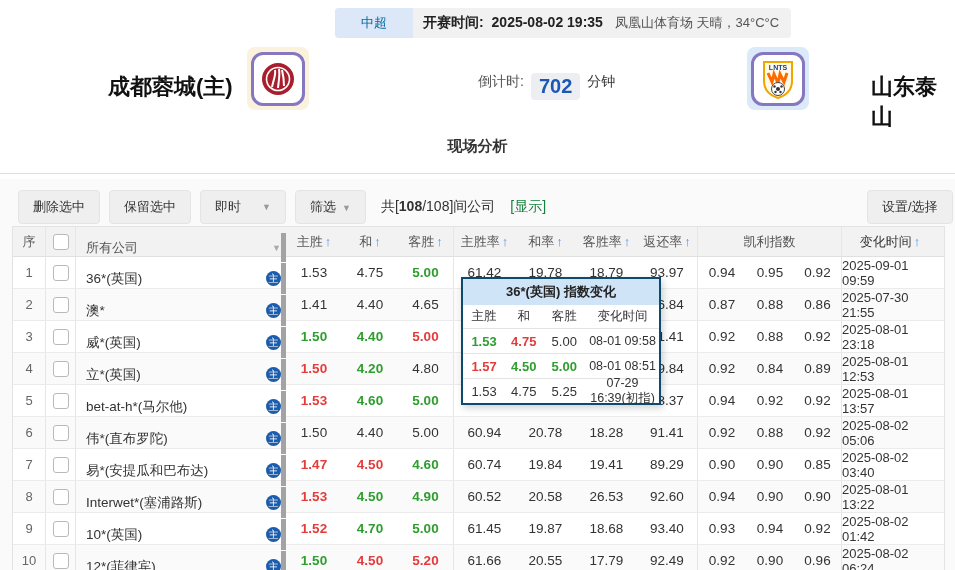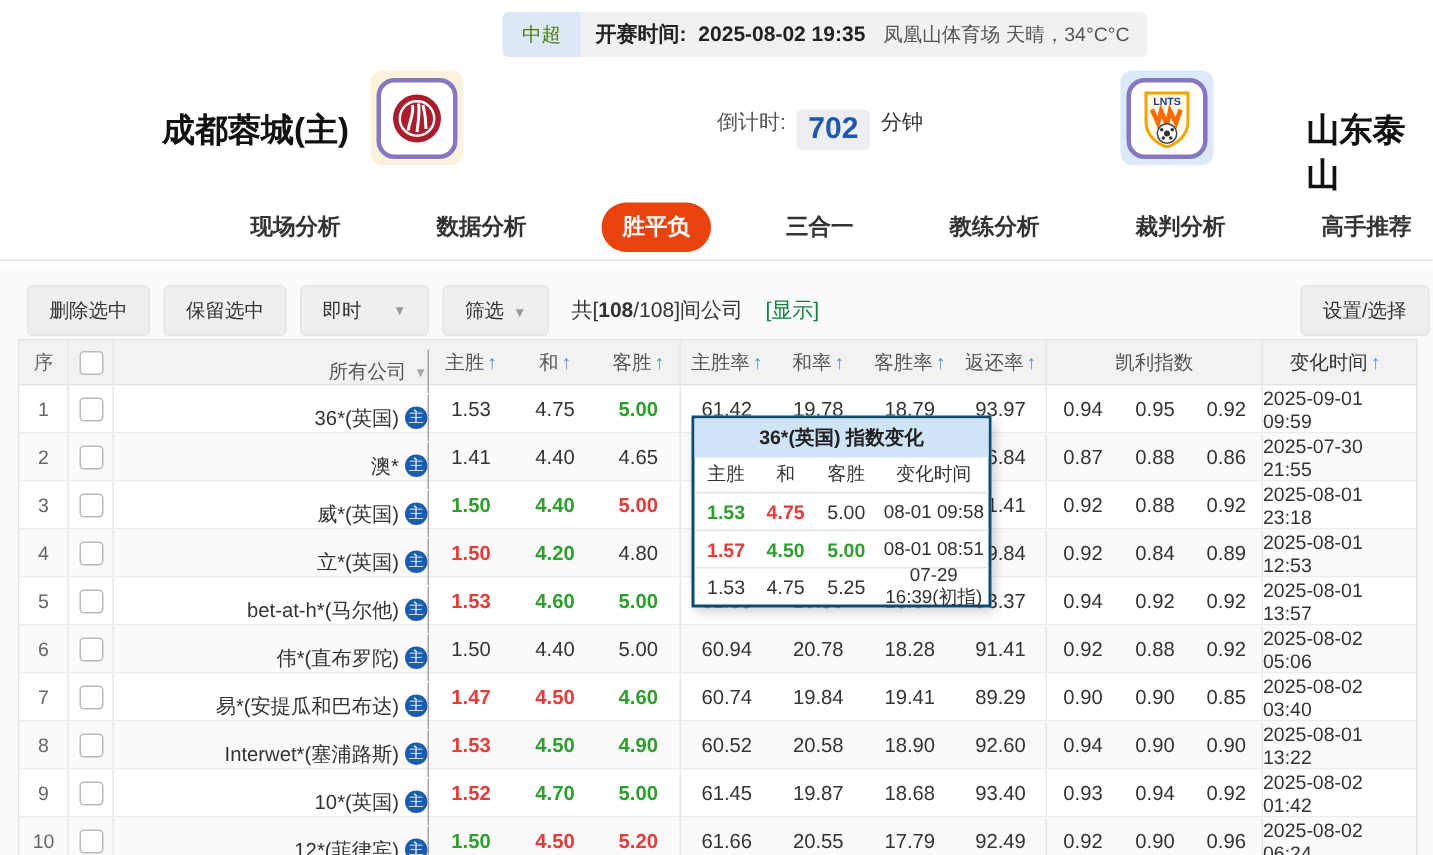--- a/index.html
+++ b/index.html
@@ -1,39 +1,39 @@
 <!DOCTYPE html>
 <html><head>
 <meta charset="utf-8">
 <style>
   html,body{margin:0;padding:0;width:955px;height:570px;overflow:hidden;background:#fff;
     font-family:"Liberation Sans","DejaVu Sans",sans-serif;color:#333;}
   
   .top-info{position:absolute;left:335px;top:8px;height:30px;background:#f1f1f1;border-radius:4px;
     display:flex;align-items:center;padding:0 12px 0 0;white-space:nowrap;}
-  .league-badge{background:#dce7f8;color:#4d7c0f;font-size:13px;padding:0 13px;height:30px;line-height:30px;
+  .league-badge{background:#dce7f8;color:#0369a1;font-size:13px;padding:0 26px;height:30px;line-height:30px;
     border-radius:4px 0 0 4px;margin-right:10px;}
   .kickoff{font-weight:bold;font-size:14px;color:#222;}
   .kickoff b{margin-left:4px;}
   .venue{font-size:13px;color:#555;margin-left:12px;}
   
   .team-name{position:absolute;top:72px;font-size:22px;font-weight:bold;color:#111;}
   .logo-box{position:absolute;top:47px;width:62px;height:63px;border-radius:8px;
     display:flex;align-items:center;justify-content:center;}
   .logo-home{left:247px;background:#fbf2de;}
   .logo-away{left:747px;background:#dbe9f8;}
   .crest-frame{width:48px;height:48px;border:3px solid #8577c0;border-radius:12px;background:#fff;
     display:flex;align-items:center;justify-content:center;}
   .countdown{position:absolute;left:478px;top:73px;display:flex;gap:7px;}
   .cd-label{font-size:14px;color:#555;}
   .cd-value{font-size:20px;font-weight:bold;color:#1c57b5;background:#eceef1;border-radius:4px;padding:2px 8px;}
   .cd-unit{font-size:14px;color:#333;}
   
   .nav{position:absolute;left:0;top:130px;width:955px;height:43px;border-bottom:1px solid #dfdfdf;
-    display:flex;align-items:center;justify-content:flex-end;gap:36px;background:#fff;}
+    display:flex;align-items:center;justify-content:space-between;gap:36px;background:#fff;flex-direction:column;}
   .tab{font-size:15px;font-weight:bold;color:#333;padding:7px 14px;border-radius:17px;cursor:pointer;}
   .tab.active{background:#e8430c;color:#fff;}
   
   .panel{position:absolute;left:0;top:179px;width:955px;height:391px;background:#fafafa;}
   .toolbar{position:absolute;left:18px;top:11px;display:flex;align-items:center;gap:9px;}
   .btn{background:#efefef;border:1px solid #e4e4e4;border-radius:4px;font-size:13px;color:#333;
     padding:7px 14px;white-space:nowrap;}
   .dd-box{display:flex;align-items:center;justify-content:space-between;width:56px;}
   .dd{color:#999;font-size:9px;margin-left:6px;}
   .summary{font-size:14px;color:#333;margin-left:6px;white-space:nowrap;}
@@ -43,21 +43,21 @@
   
   .otable{position:absolute;left:12px;top:47px;width:931px;background:#fff;border:1px solid #e3e3e3;
     font-size:13.5px;}
   .trow,.thead{display:flex;align-items:center;}
   .thead{height:29px;background:#f2f2f2;color:#555;font-size:13px;border-bottom:1px solid #e0e0e0;}
   .trow{height:31px;border-bottom:1px solid #ebebeb;background:#fff;}
   .trow.alt{background:#fafafa;}
   .cell{display:flex;align-items:center;justify-content:center;height:100%;box-sizing:border-box;}
   .c-idx{width:33px;border-right:1px solid #e6e6e6;color:#666;font-size:13px;}
   .c-chk{width:30px;border-right:1px solid #e6e6e6;}
-  .c-com{width:210px;border-right:1px solid #a3a3a3;justify-content:flex-end;padding-left:10px;margin-top:12px;}
+  .c-com{width:210px;border-right:5px solid #a3a3a3;justify-content:space-between;padding-left:10px;margin-top:12px;}
   .c-odd{width:56px;}
   .c-rate{width:61px;}
   .c-kel{width:48px;}
   .c-time{width:96px;font-size:13px;color:#333;}
   .gsep{border-right:1px solid #e6e6e6;}
   .chk{width:14px;height:14px;border:1px solid #b9b9b9;border-radius:3px;background:#fff;display:inline-block;cursor:pointer;}
   .comname{color:#333;cursor:pointer;}
   .hicon{display:inline-block;width:15px;height:15px;border-radius:50%;background:#1b5cad;color:#fff;
     font-size:10px;line-height:15px;text-align:center;margin-left:4px;cursor:pointer;}
   .arr{color:#4f94d8;font-weight:bold;margin-left:2px;font-size:13px;}
@@ -349,21 +349,21 @@
           </div>
           <div class="cell c-com">
             <span class="comname">Interwet*(塞浦路斯)</span>
             <span class="hicon">主</span>
           </div>
           <div class="cell c-odd v-red">1.53</div>
           <div class="cell c-odd v-green">4.50</div>
           <div class="cell c-odd v-green gsep">4.90</div>
           <div class="cell c-rate">60.52</div>
           <div class="cell c-rate">20.58</div>
-          <div class="cell c-rate">18.90</div>
+          <div class="cell c-rate">26.53</div>
           <div class="cell c-rate gsep">92.60</div>
           <div class="cell c-kel">0.94</div>
           <div class="cell c-kel">0.90</div>
           <div class="cell c-kel gsep">0.90</div>
           <div class="cell c-time">2025-08-01 13:22</div>
         </div>
         <div class="trow">
           <div class="cell c-idx">9</div>
           <div class="cell c-chk">
             <span class="chk"></span>

